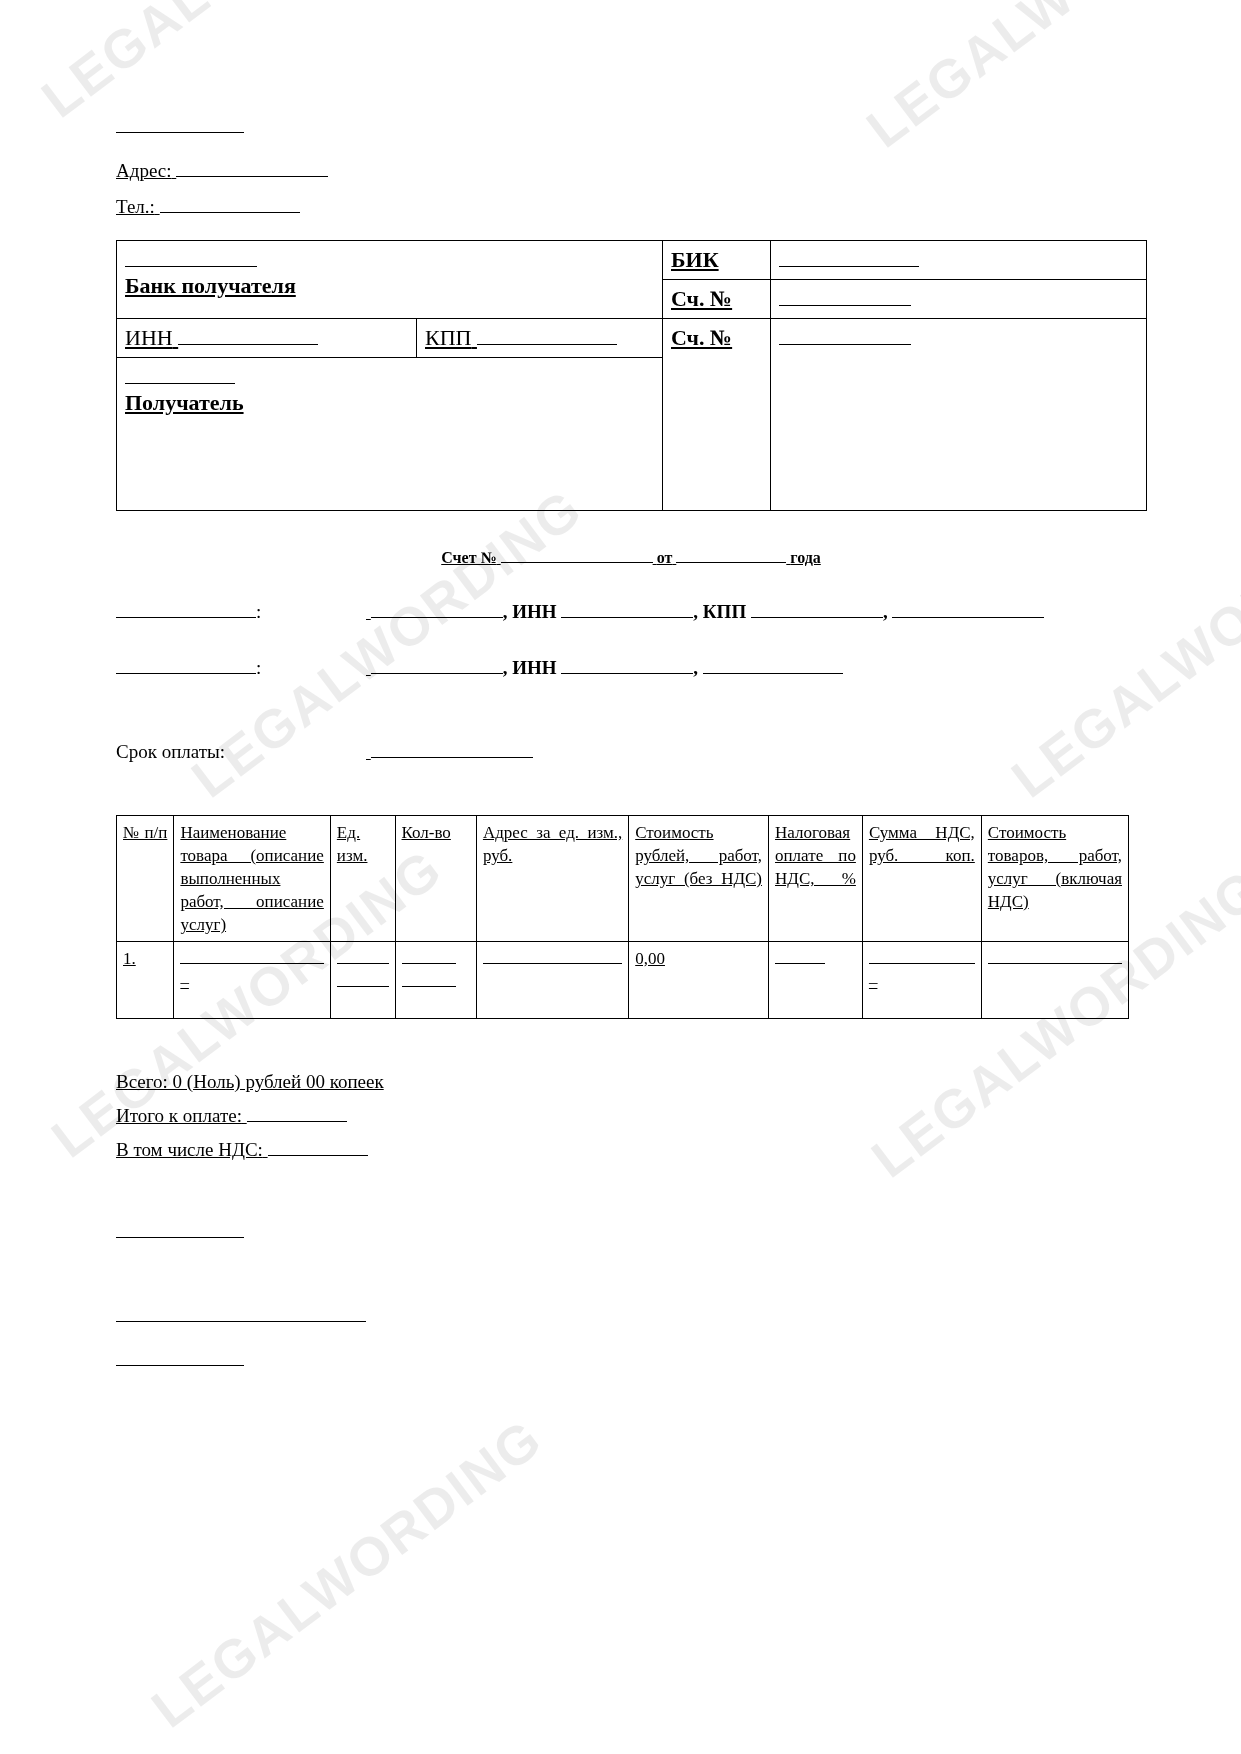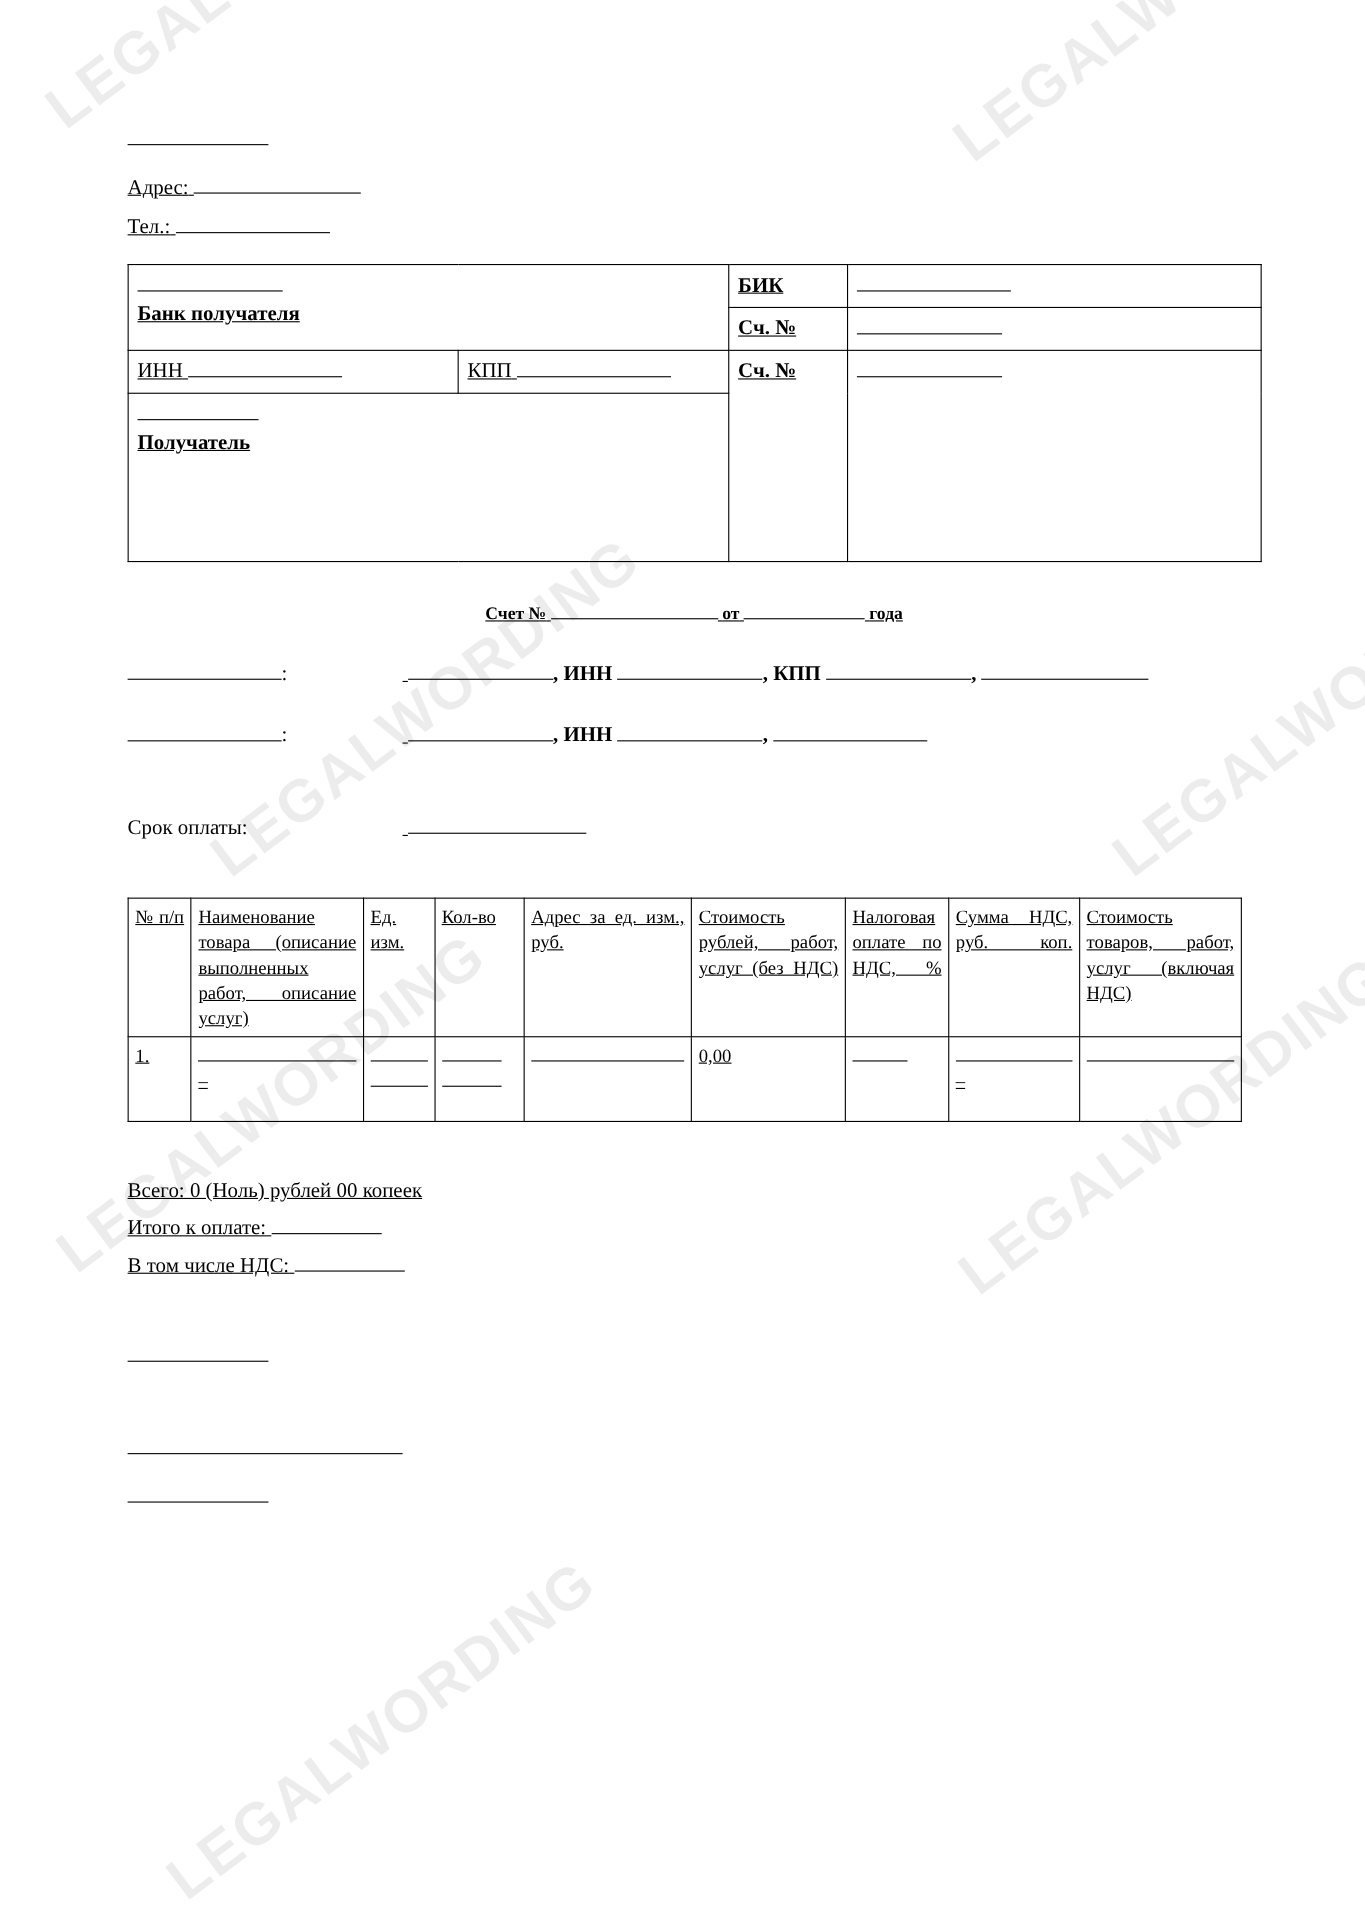--- a/index.html
+++ b/index.html
@@ -77,21 +77,21 @@
   
   table.bank {
     border-collapse: collapse;
     width: 1030px;
     margin-top: 18px;
     table-layout: fixed;
   }
   table.bank td {
     border: 1px solid #000;
     vertical-align: top;
-    font-size: 19px;
+    font-size: 22px;
     padding: 6px 8px 6px 8px;
     line-height: 26px;
   }
   .bold { font-weight: 700; }
 
   
   .title {
     text-align: center;
     font-size: 16px;
     font-weight: 700;

